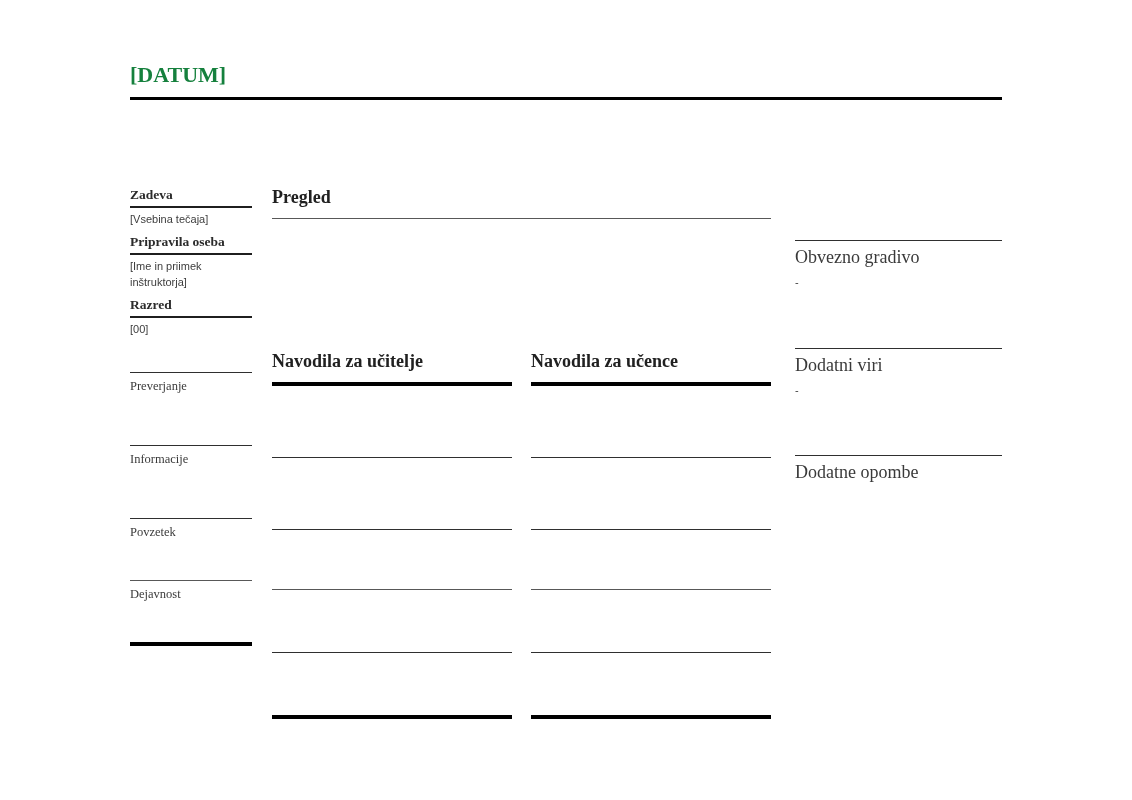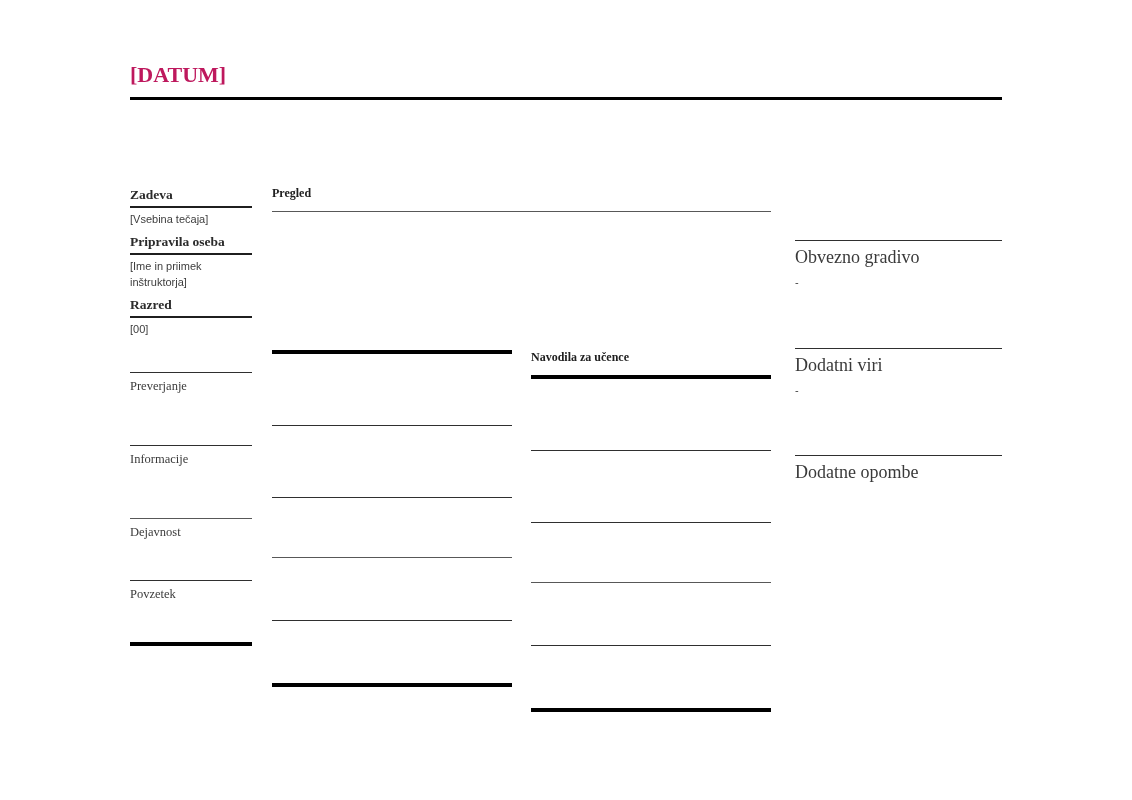--- a/index.html
+++ b/index.html
@@ -41,21 +41,21 @@
     line-height: 1.22;
     letter-spacing: 0.2px;
     color: #1a1a1a;
     max-width: 470px;
     margin: 0;
   }
   .doc-date {
     font-family: "Liberation Serif", "DejaVu Serif", serif;
     font-weight: bold;
     font-size: 22px;
-    color: #be185d;
+    color: #15803d;
     padding-bottom: 6px;
     white-space: nowrap;
   }
   .header-rule {
     margin-top: 3px;
     border-top: 3px solid #000000;
     width: 872px;
   }
 
   
@@ -126,21 +126,21 @@
   .rowgrid { position: relative; }
   .rowcell {
     position: relative;
   }
   .rowcell-line { width: 100%; }
 
   
   .mid-head {
     font-family: "Liberation Serif", "DejaVu Serif", serif;
     font-weight: bold;
-    font-size: 12px;
+    font-size: 18px;
     color: #202020;
     line-height: 1.3;
     padding-bottom: 9px;
   }
 
   
   .pregled-band {
     position: absolute;
     left: 142px;
     top: 0px;
@@ -190,40 +190,41 @@
           <div class="rule-thin rowcell-line"></div>
           <div class="row-label">Preverjanje</div>
         </div>
 
         <div class="rowcell" style="height:73px;">
           <div class="rule-thin rowcell-line"></div>
           <div class="row-label">Informacije</div>
         </div>
 
         <div class="rowcell" style="height:62px;">
+          <div class="rule-thin rowcell-line"></div>
+          <div class="row-label">Povzetek</div>
+        </div>
+
+        <div class="rowcell" style="height:62px;">
           <div class="rule-gray rowcell-line"></div>
           <div class="row-label">Dejavnost</div>
-        </div>
-
-        <div class="rowcell" style="height:62px;">
-          <div class="rule-thin rowcell-line"></div>
-          <div class="row-label">Povzetek</div>
         </div>
 
         <div class="rule-thick rowcell-line"></div>
       </div>
 
     </div>
 
     <div class="pregled-band">
       <div class="mid-head">Pregled</div>
       <div class="rule-gray"></div>
     </div>
 
     <div class="col-mid-a" style="top:164px;">
+      <div class="mid-head">Navodila za učitelje</div>
       <div class="rule-thick"></div>
 
       <div style="height:71px;"></div>
       <div class="rule-thin"></div>
 
       <div style="height:71px;"></div>
       <div class="rule-thin"></div>
 
       <div style="height:59px;"></div>
       <div class="rule-gray"></div>

